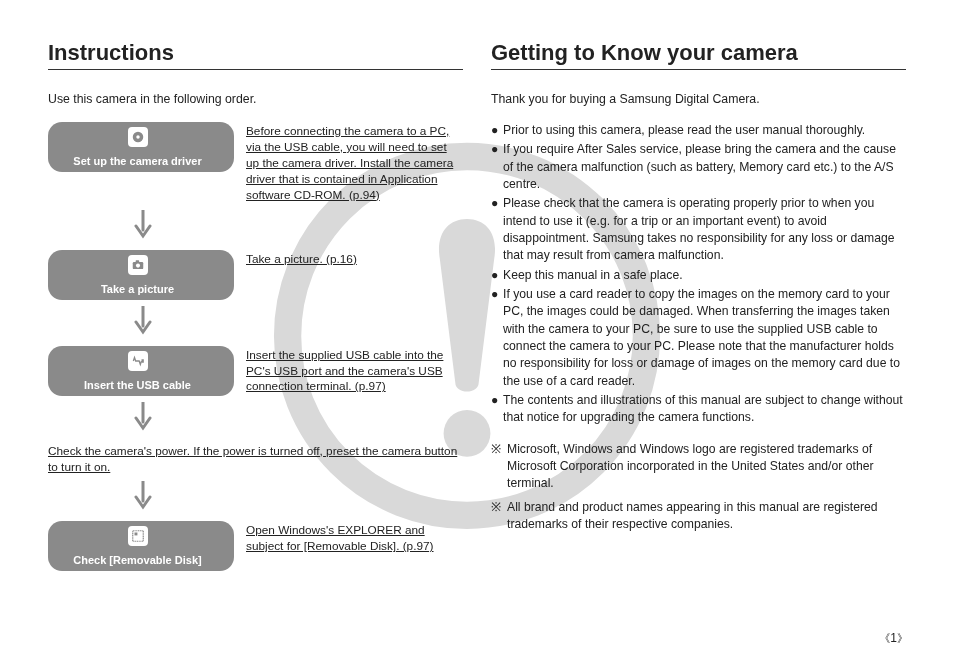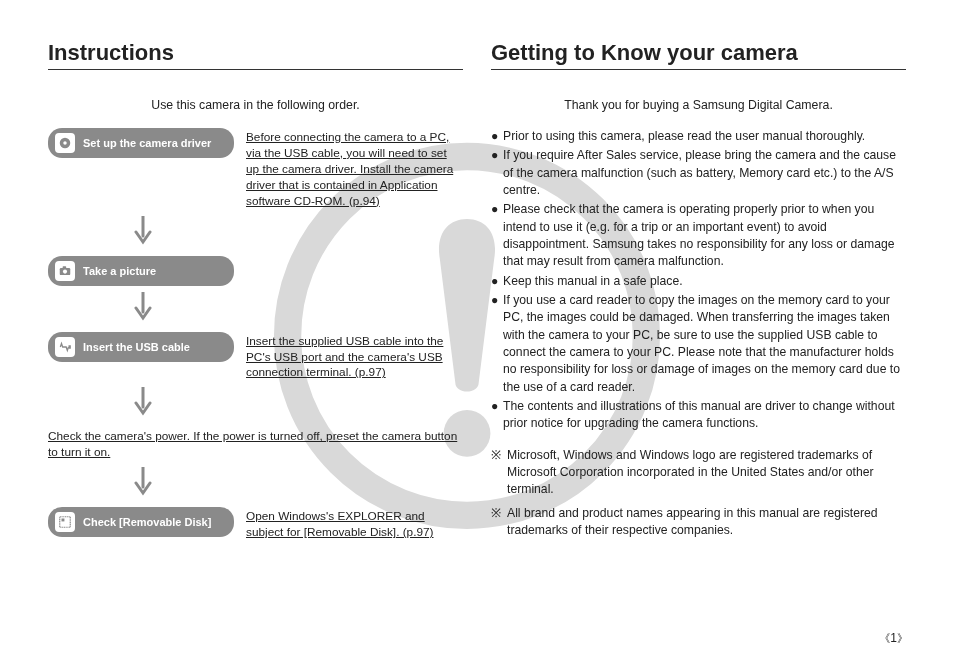--- a/index.html
+++ b/index.html
@@ -24,45 +24,45 @@
     z-index: 1;
     display: flex;
     gap: 28px;
   }
   .col { flex: 1 1 0; }
   h1 {
     font-size: 22px;
     font-weight: 700;
     border-bottom: 1px solid #333;
     padding-bottom: 3px;
-    margin-bottom: 28px;
+    margin-bottom: 22px;
   }
   .intro {
     font-size: 12.3px;
     margin-bottom: 16px;
-    text-align: center;
   }
   .flow-row {
     display: flex;
     align-items: flex-start;
     gap: 12px;
     margin-bottom: 4px;
   }
   .pill {
     display: flex;
     align-items: center;
     gap: 8px;
     background: #8a8a8a;
     color: #fff;
     border-radius: 14px;
     padding: 5px 14px 5px 7px;
     min-width: 186px;
     max-width: 186px;
     font-size: 11px;
     font-weight: 700;
+    flex-direction: column;
   }
   .pill .ic {
     width: 20px; height: 20px;
     display:flex; align-items:center; justify-content:center;
     background:#fff; color:#8a8a8a; border-radius:4px;
     font-size:12px;
   }
   .step-text {
     font-size: 11.8px;
     line-height: 1.35;
@@ -138,20 +138,21 @@
       <div class="pill">
         <span class="ic">
           <svg width="14" height="14" viewBox="0 0 24 24">
               <rect x="3" y="7" width="18" height="12" rx="2" fill="#8a8a8a"></rect>
               <circle cx="12" cy="13" r="3.5" fill="#fff"></circle>
               <rect x="8" y="4" width="6" height="4" rx="1" fill="#8a8a8a"></rect>
             </svg>
         </span>
         <span>Take a picture</span>
       </div>
+      <div class="step-text">Take a picture. (p.16)</div>
     </div>
     <div class="arrow">
       <svg width="18" height="30" viewBox="0 0 18 30">
           <path d="M9 0 L9 20 M2 16 L9 26 L16 16" stroke="#8a8a8a" stroke-width="3" fill="none" stroke-linecap="round"></path>
         </svg>
     </div>
 
     <div class="flow-row">
       <div class="pill">
         <span class="ic">
@@ -213,21 +214,21 @@
       <div class="row">
           <span class="dot">●</span>
           <span>Keep this manual in a safe place.</span>
         </div>
       <div class="row">
           <span class="dot">●</span>
           <span>If you use a card reader to copy the images on the memory card to your PC, the images could be damaged. When transferring the images taken with the camera to your PC, be sure to use the supplied USB cable to connect the camera to your PC. Please note that the manufacturer holds no responsibility for loss or damage of images on the memory card due to the use of a card reader.</span>
         </div>
       <div class="row">
           <span class="dot">●</span>
-          <span>The contents and illustrations of this manual are driver to change without prior notice for upgrading the camera functions.</span>
+          <span>The contents and illustrations of this manual are subject to change without that notice for upgrading the camera functions.</span>
         </div>
     </div>
 
     <div class="trademarks">
       <div class="row">
           <span class="sym">※</span>
           <span>Microsoft, Windows and Windows logo are registered trademarks of Microsoft Corporation incorporated in the United States and/or other terminal.</span>
         </div>
       <div class="row">
           <span class="sym">※</span>

